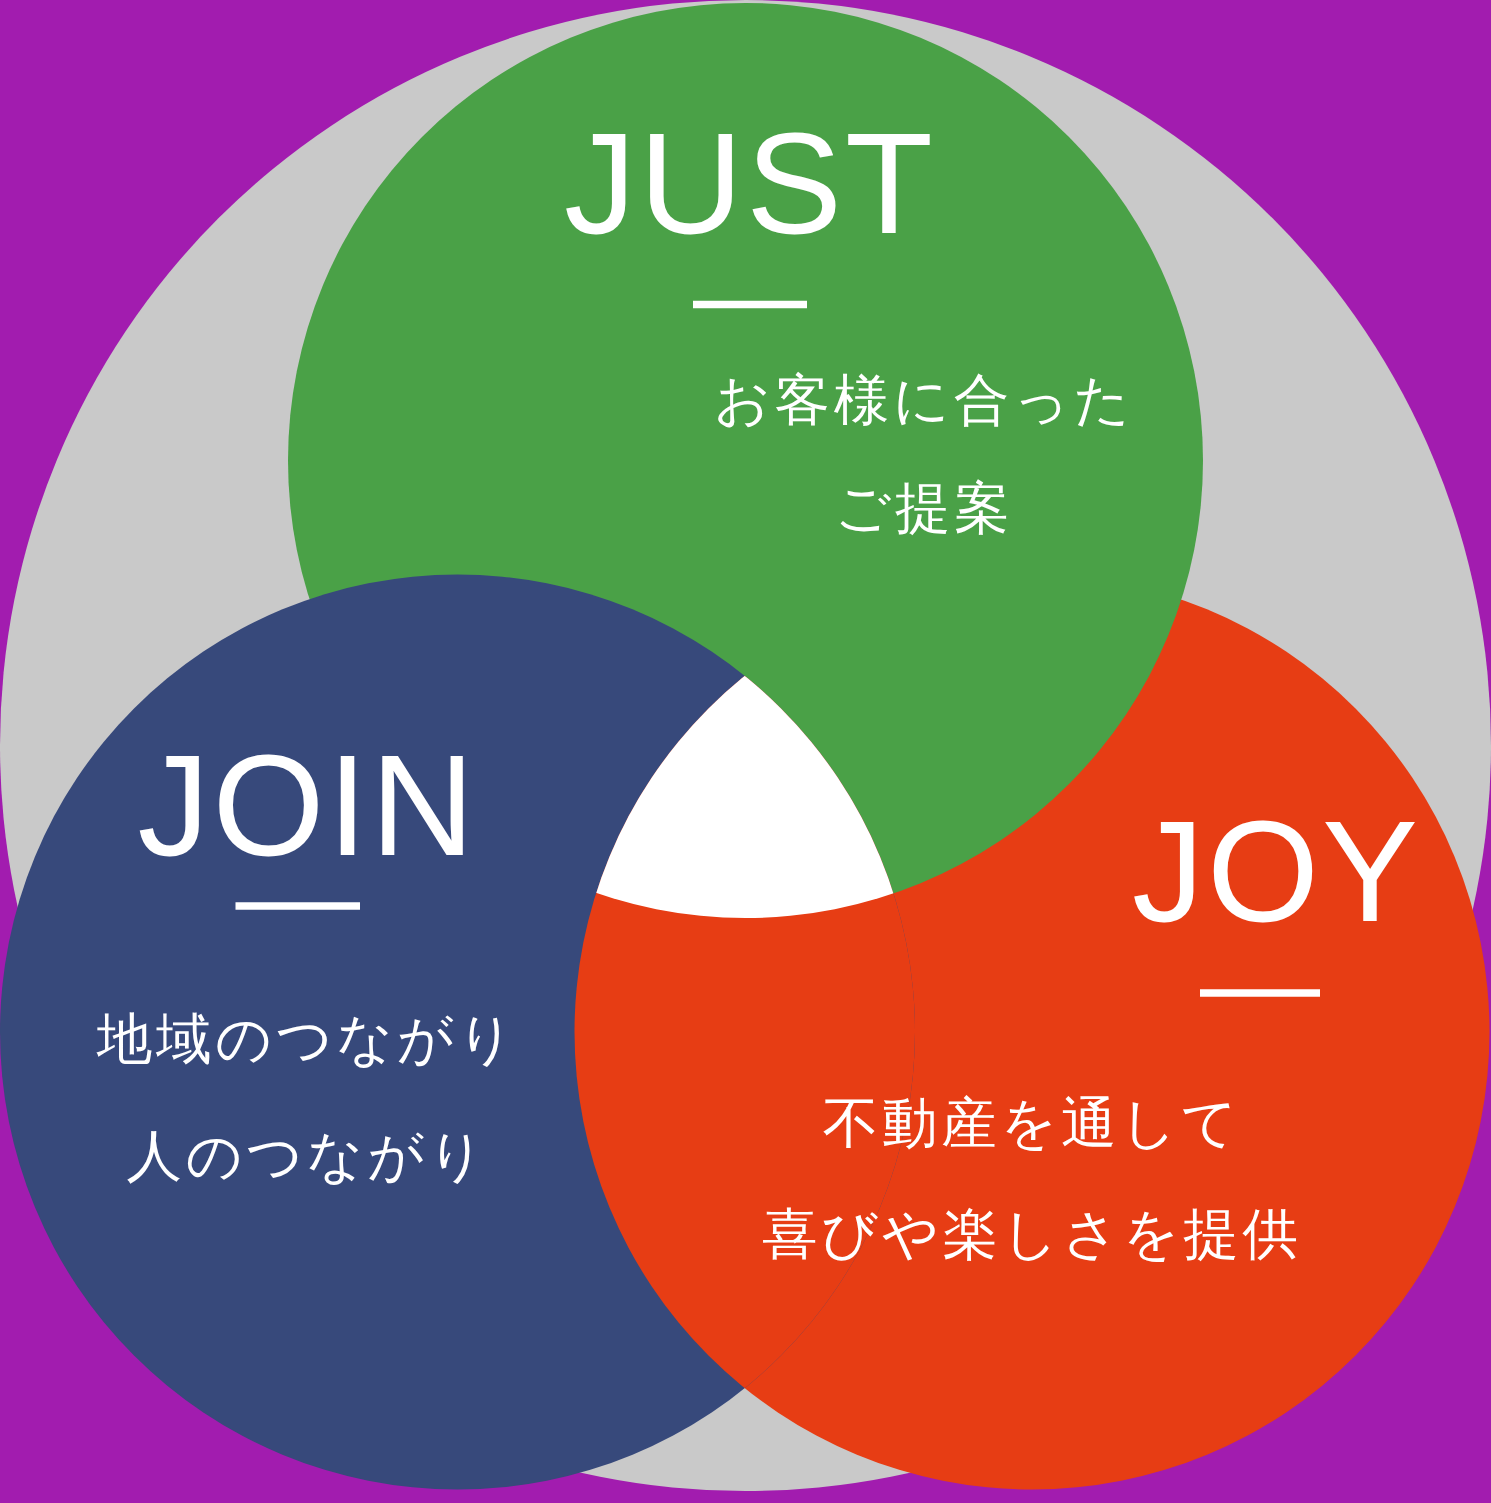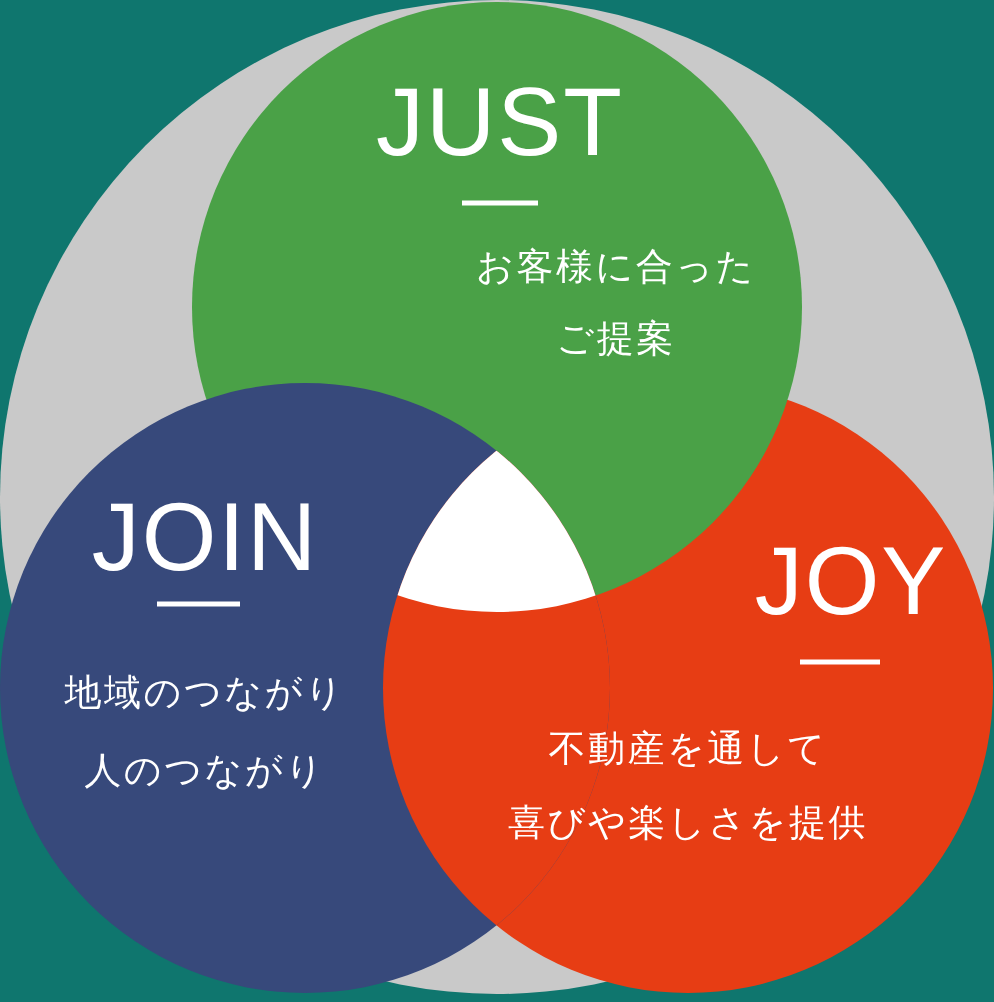--- a/index.html
+++ b/index.html
@@ -11,21 +11,21 @@
   body {
     width: 994px;
     height: 1002px;
     overflow: hidden;
     font-family: "Liberation Sans", "DejaVu Sans", sans-serif;
   }
   #venn-stage {
     position: relative;
     width: 994px;
     height: 1002px;
-    background: #0f766e;
+    background: #a21caf;
   }
   #venn-svg {
     position: absolute;
     left: 0;
     top: 0;
     width: 994px;
     height: 1002px;
     display: block;
   }
   .lobe-title {

